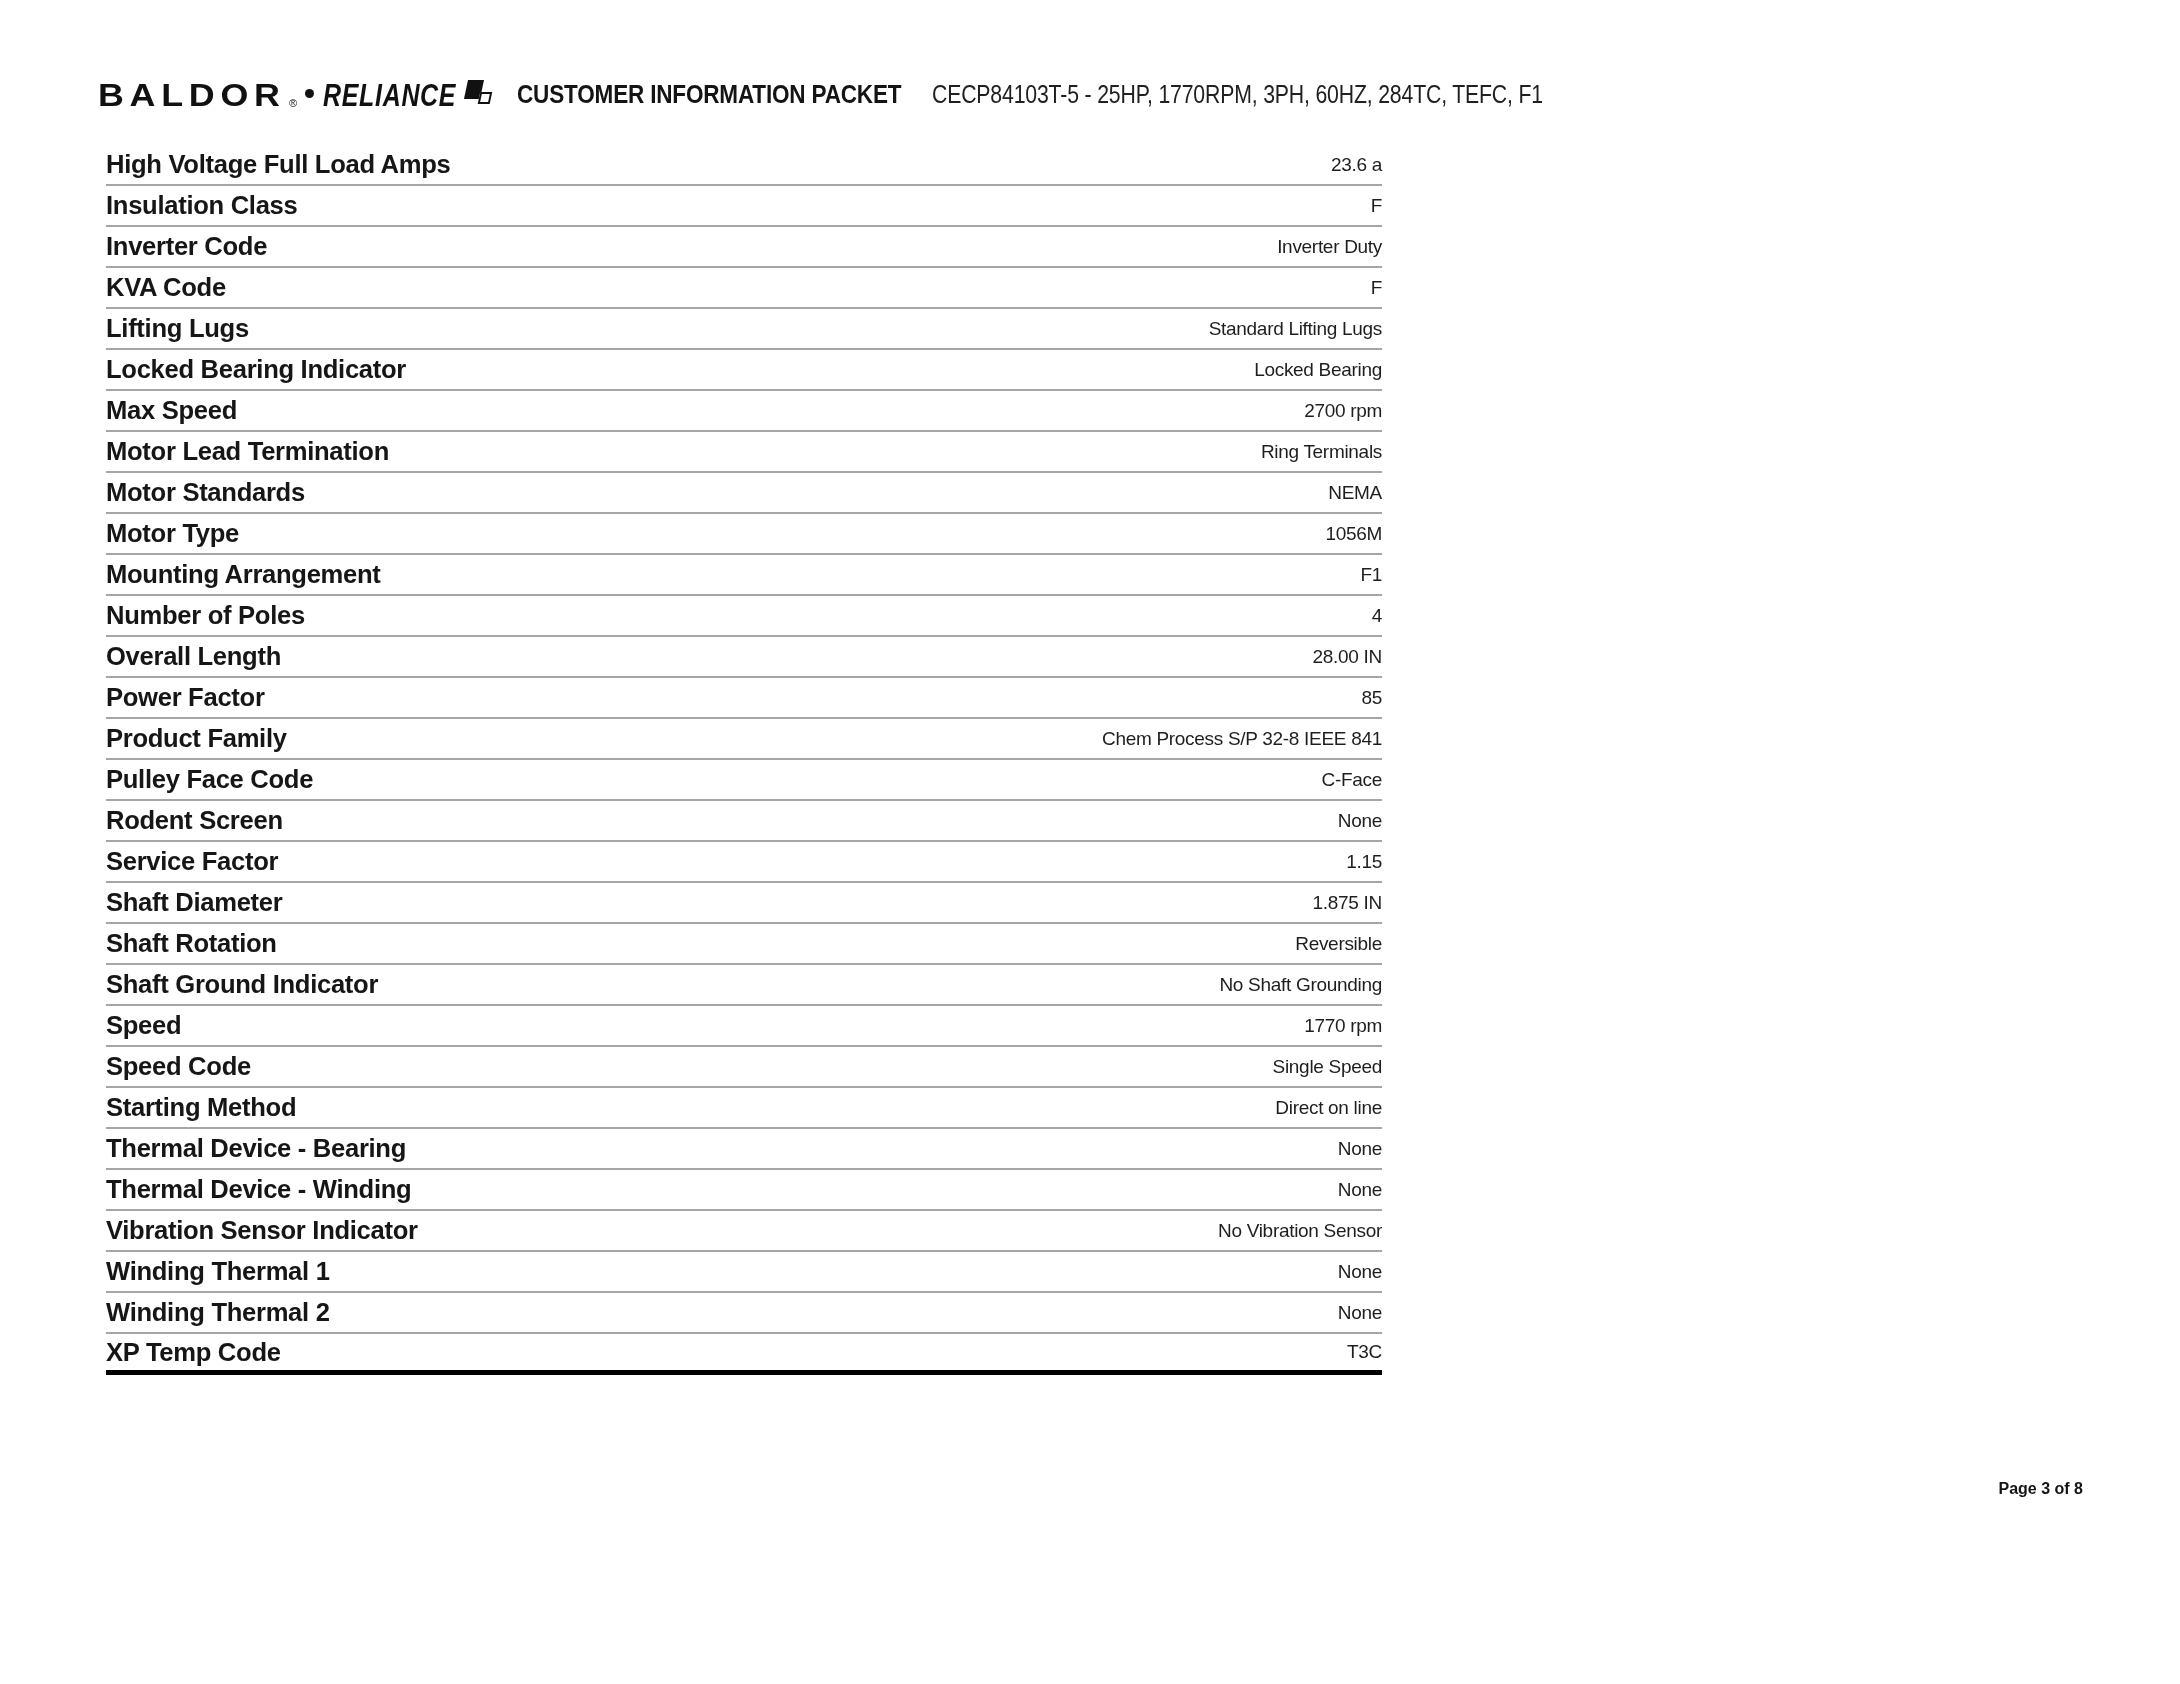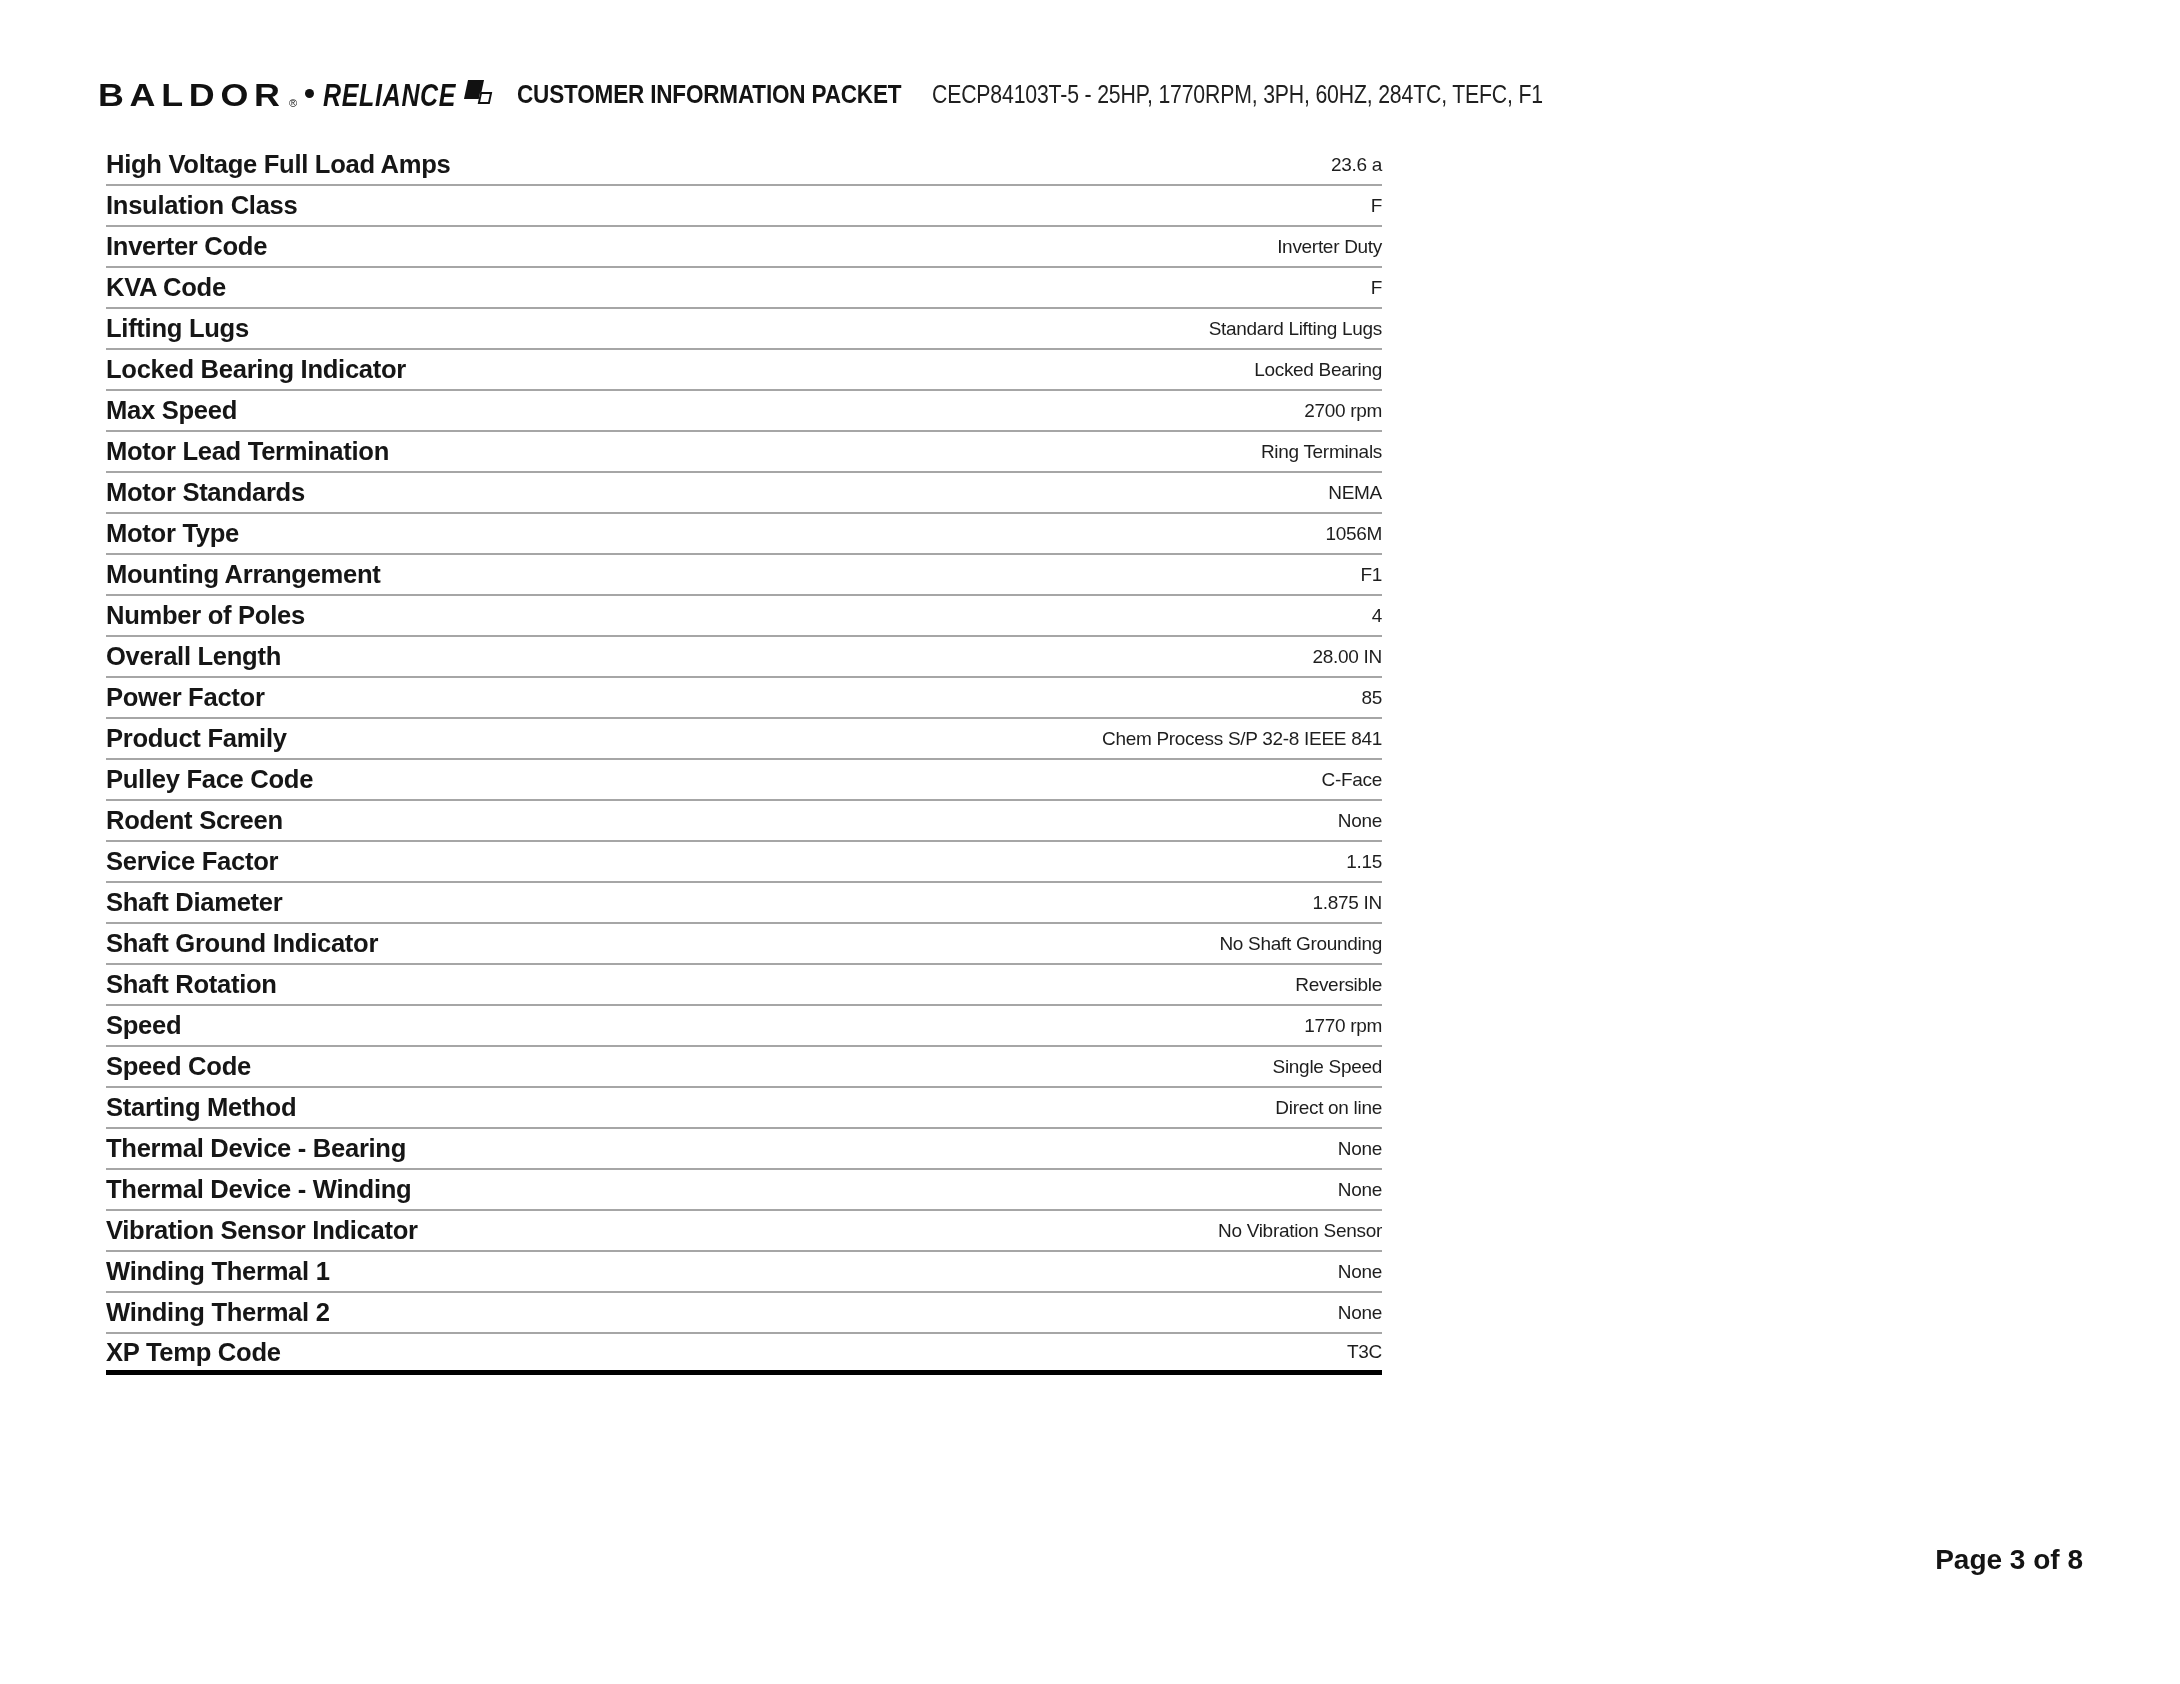--- a/index.html
+++ b/index.html
@@ -53,22 +53,22 @@
     display: flex; justify-content: space-between; align-items: center;
     height: 41px; box-sizing: border-box;
     border-bottom: 2.6px solid #a6a6a6;
   }
   .spec-row.last { border-bottom: 5.1px solid #000000; }
   .spec-label { font-size: 25.6px; font-weight: 700; letter-spacing: -0.3px; color: #161616; white-space: nowrap; }
   .spec-value { font-size: 19px; font-weight: 400; letter-spacing: -0.3px; color: #1e1e1e; white-space: nowrap; text-align: right; }
 
   
   .page-indicator {
-    position: absolute; top: 1544px; right: 98px;
-    font-size: 28px; font-weight: 600; color: #141414; white-space: nowrap;
+    position: absolute; top: 1480px; right: 98px;
+    font-size: 16px; font-weight: 600; color: #141414; white-space: nowrap;
   }
 </style>
 </head>
 <body>
 
 <div class="doc-header">
 
   <div class="logo">
     <span class="logo-baldor">BALDOR</span>
     <span class="logo-reg">®</span>
@@ -155,26 +155,26 @@
   </div>
     <div class="spec-row">
     <div class="spec-label">Service Factor</div>
     <div class="spec-value">1.15</div>
   </div>
     <div class="spec-row">
     <div class="spec-label">Shaft Diameter</div>
     <div class="spec-value">1.875 IN</div>
   </div>
     <div class="spec-row">
+    <div class="spec-label">Shaft Rotation</div>
+    <div class="spec-value">Reversible</div>
+  </div>
+    <div class="spec-row">
     <div class="spec-label">Shaft Ground Indicator</div>
     <div class="spec-value">No Shaft Grounding</div>
-  </div>
-    <div class="spec-row">
-    <div class="spec-label">Shaft Rotation</div>
-    <div class="spec-value">Reversible</div>
   </div>
     <div class="spec-row">
     <div class="spec-label">Speed</div>
     <div class="spec-value">1770 rpm</div>
   </div>
     <div class="spec-row">
     <div class="spec-label">Speed Code</div>
     <div class="spec-value">Single Speed</div>
   </div>
     <div class="spec-row">

